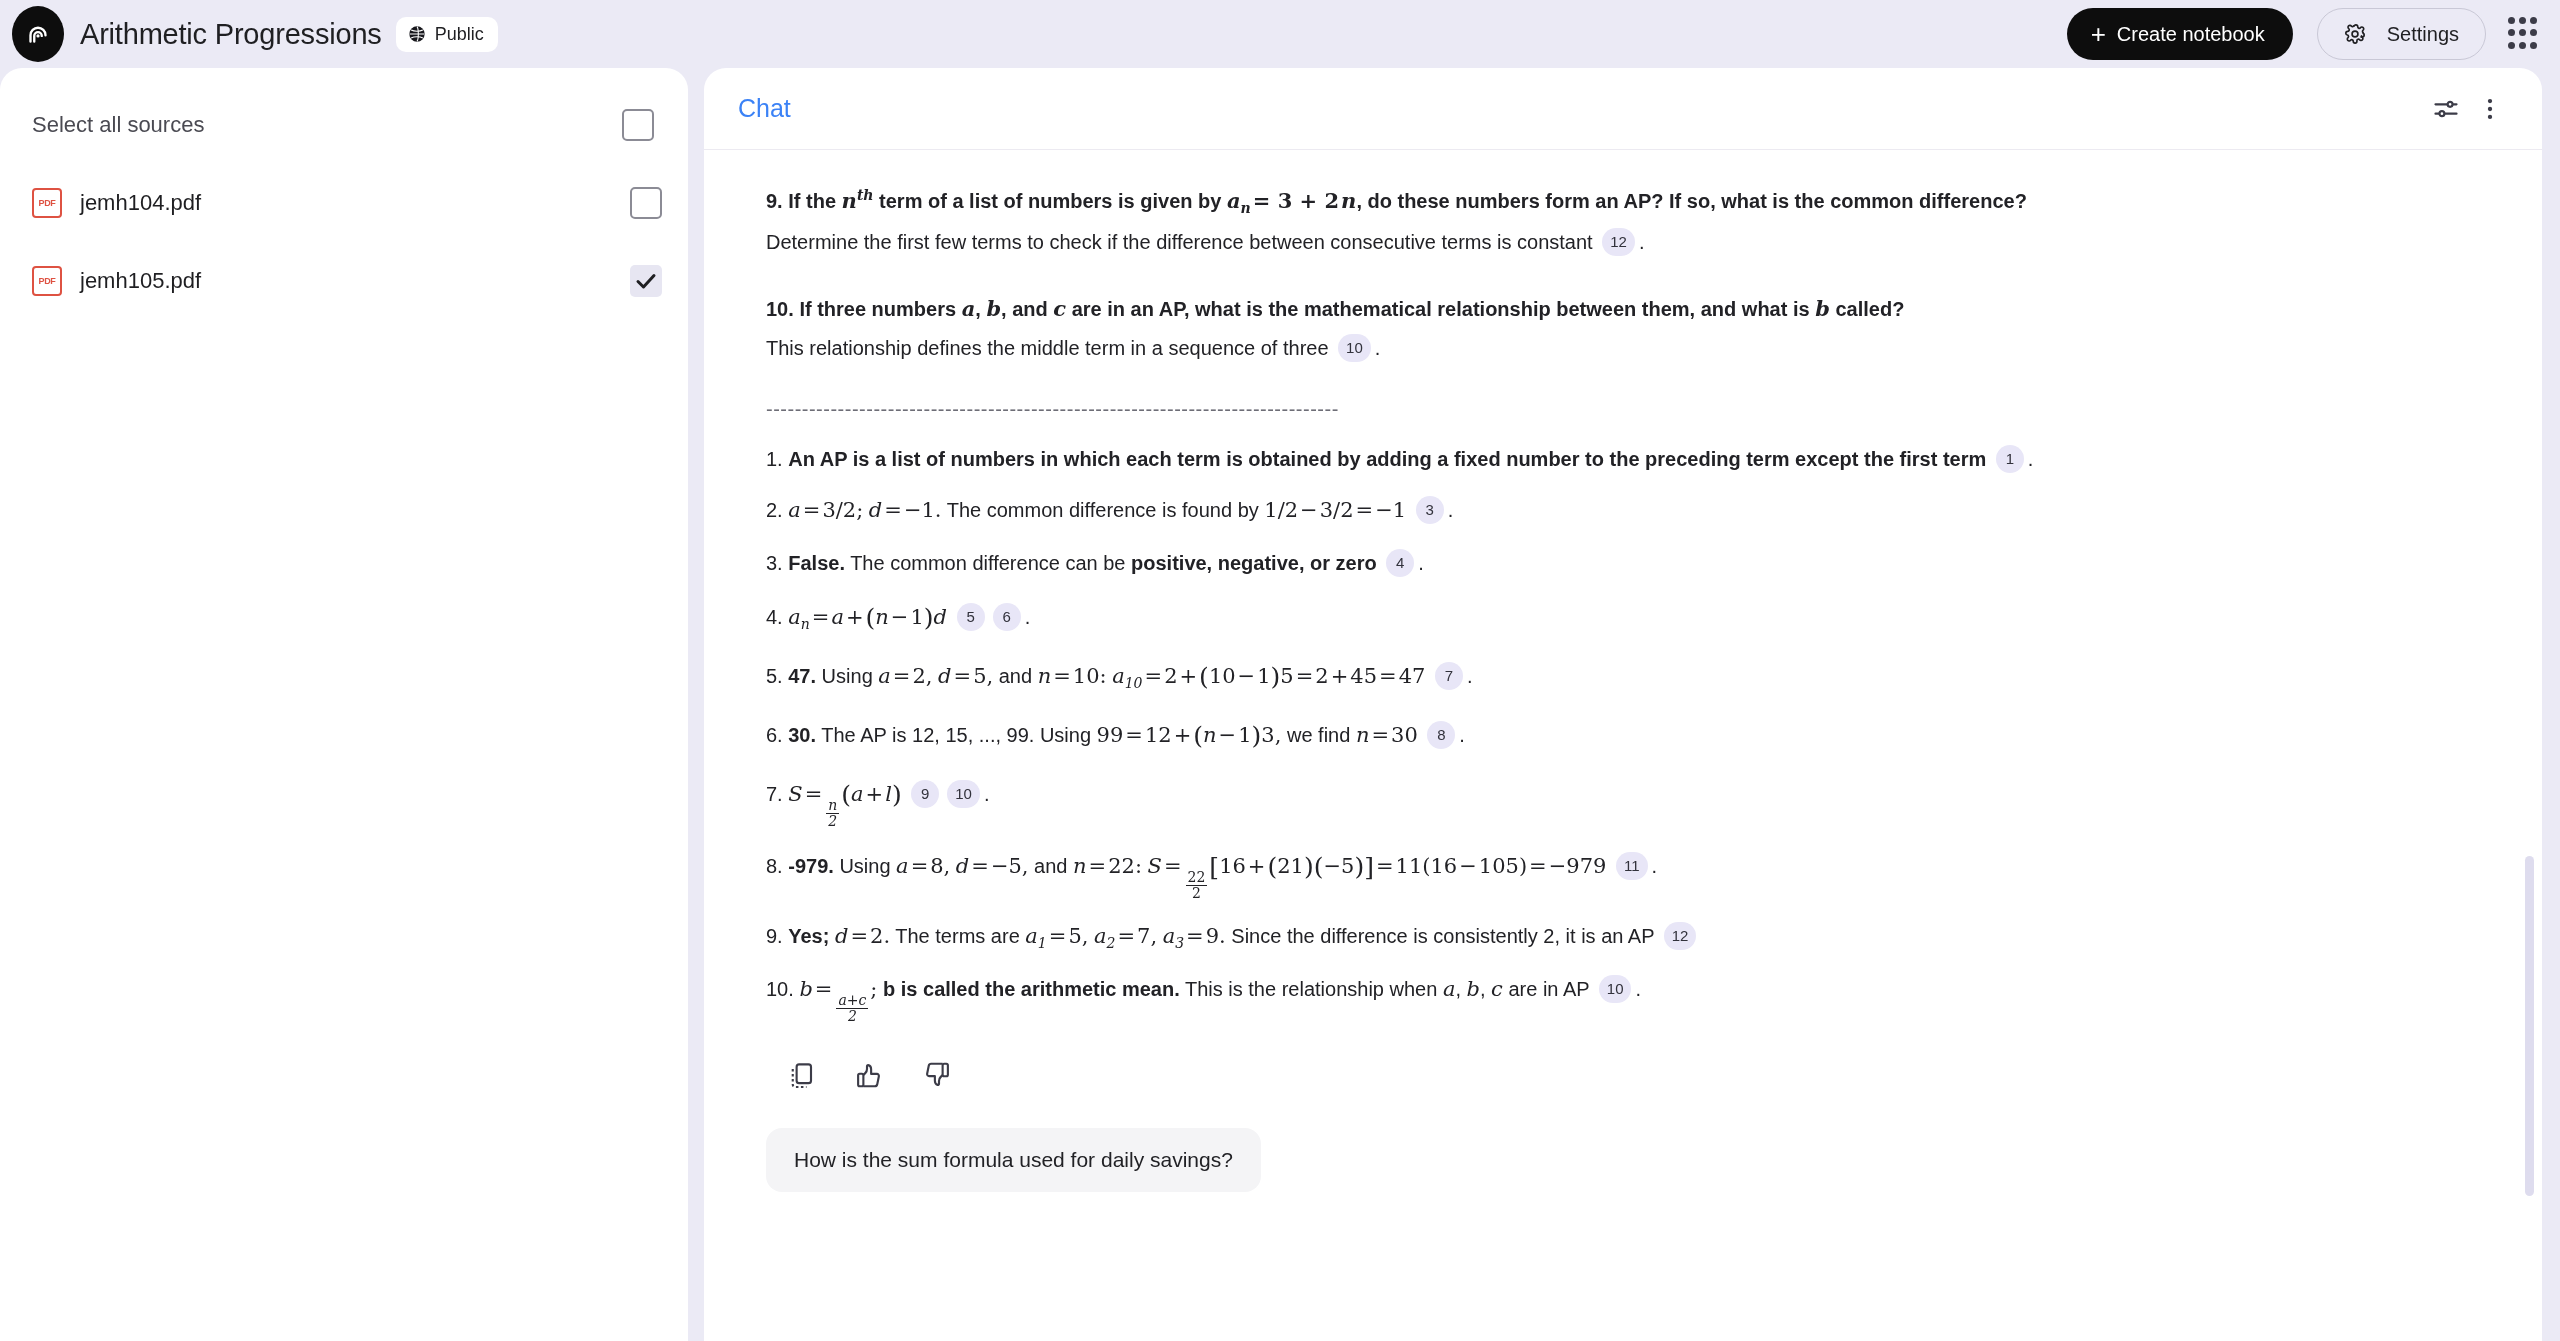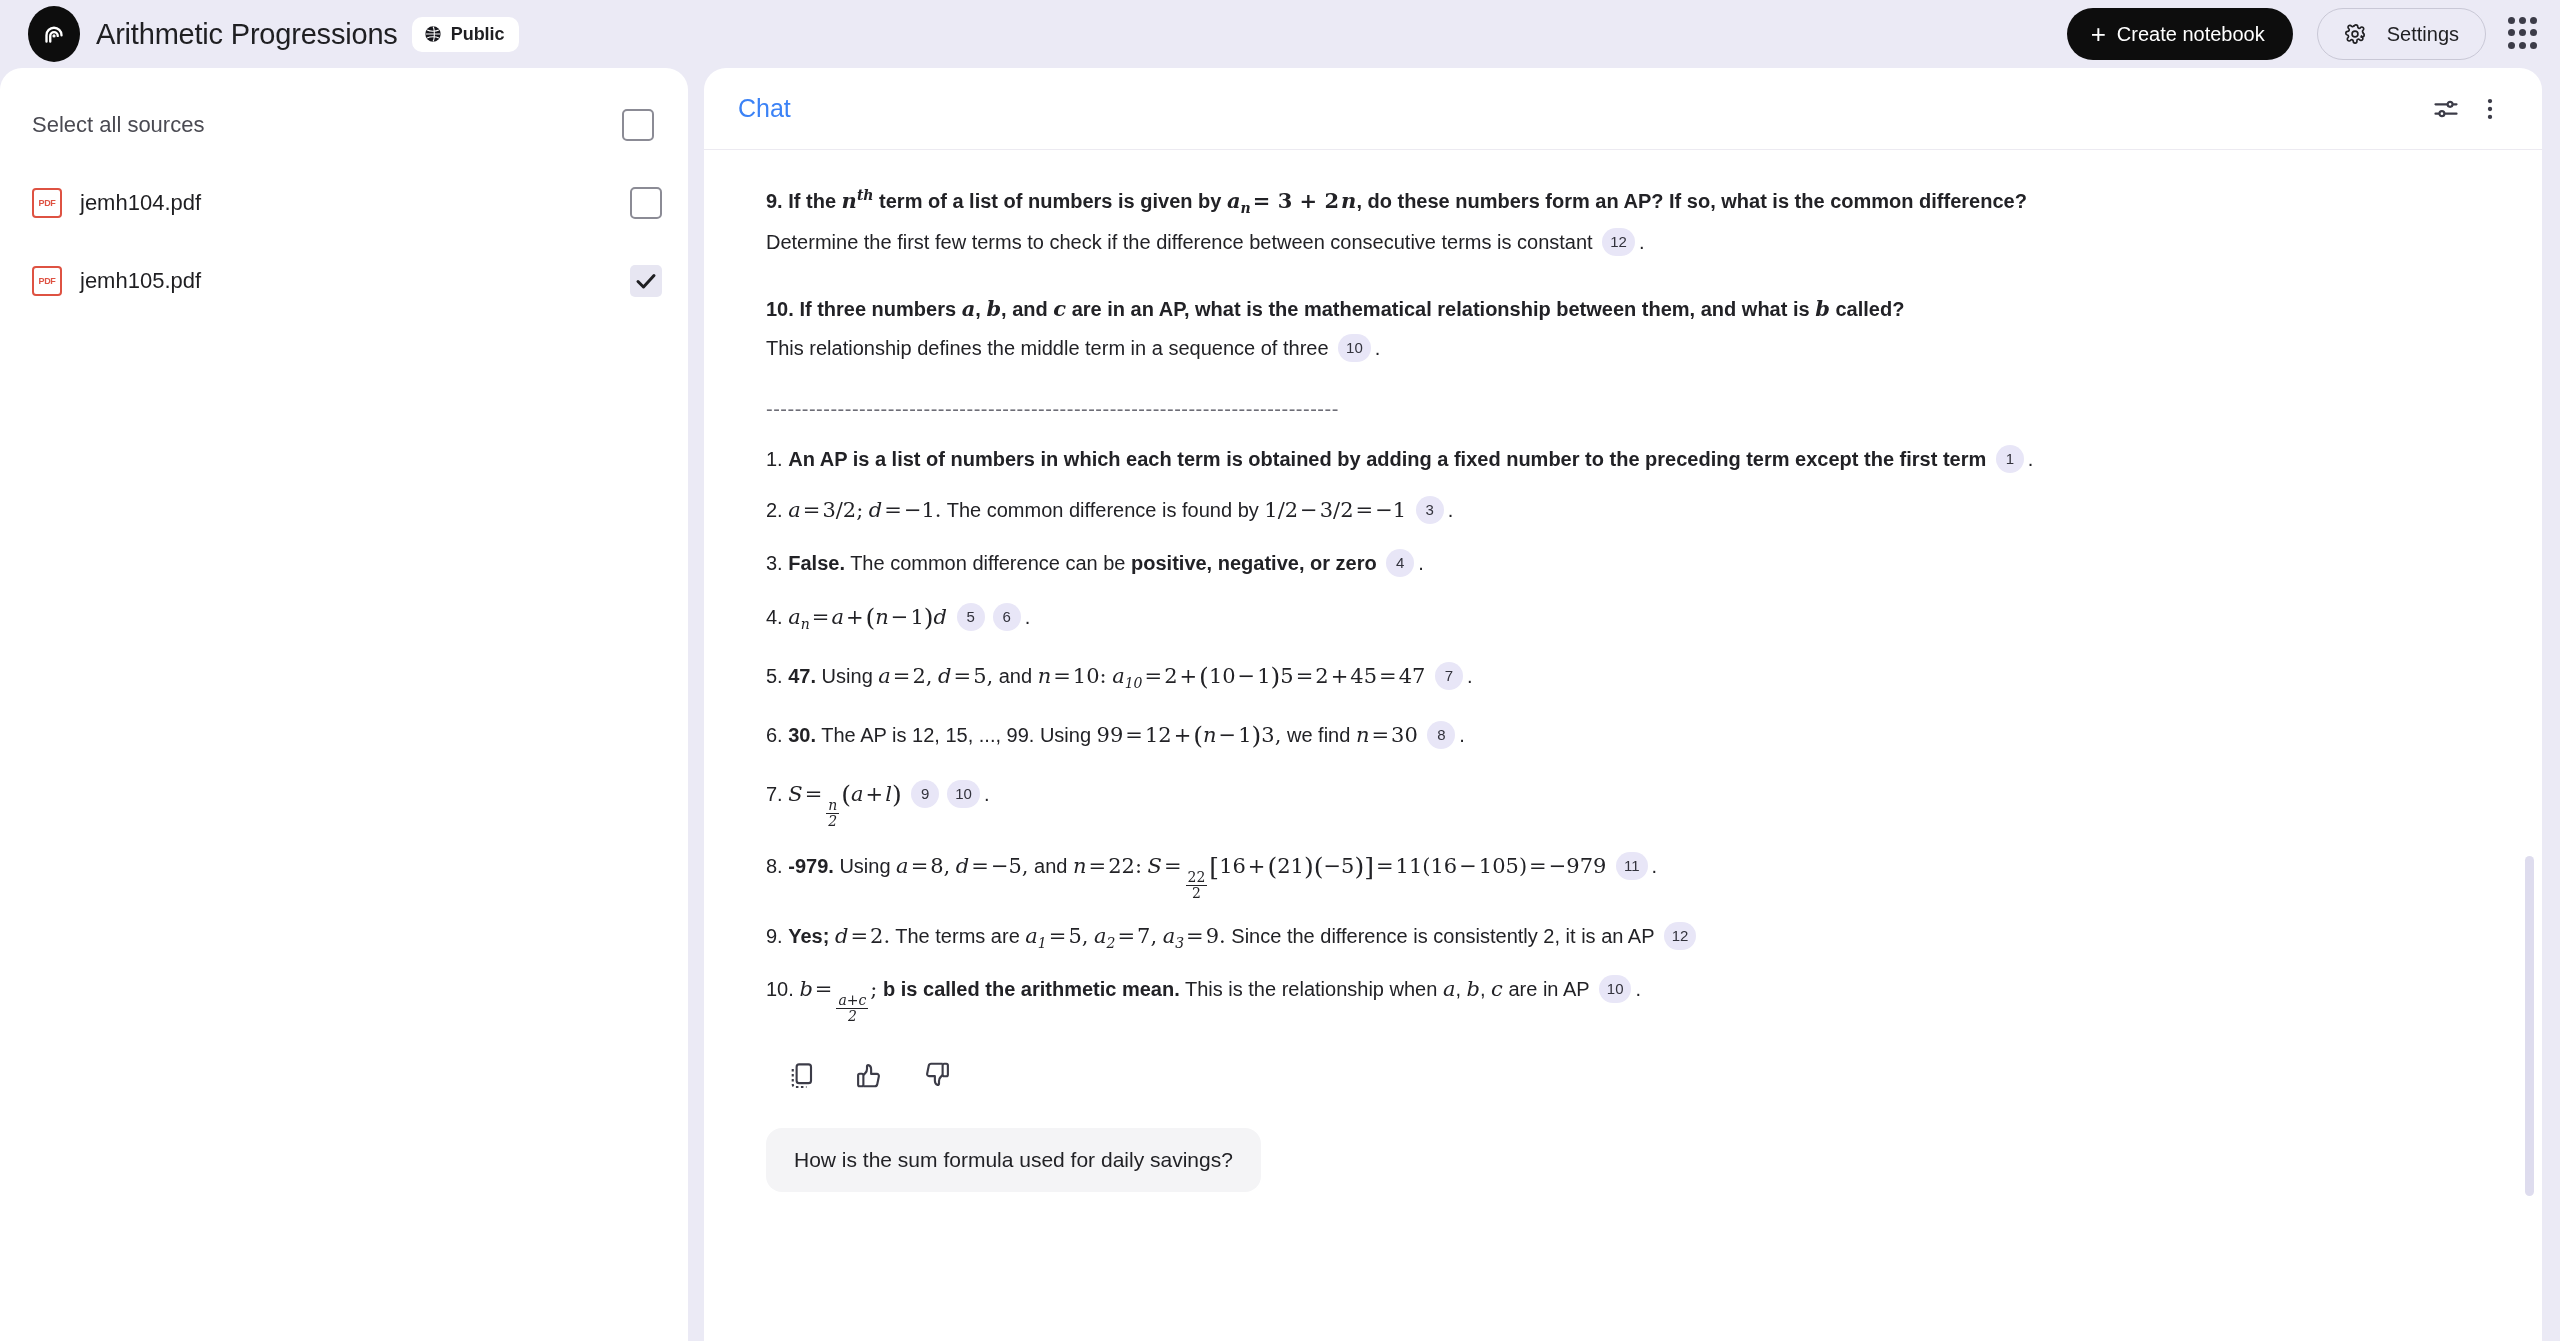--- a/index.html
+++ b/index.html
@@ -7,40 +7,40 @@
     width: 2560px; height: 1341px;
     background: #ebeaf5;
     font-family: "Liberation Sans", sans-serif;
     overflow: hidden;
   }
 
   
   .topbar {
     height: 68px; width: 100%;
     display: flex; align-items: center;
-    padding: 0 22px 0 28px;
+    padding: 0 22px 0 12px;
     background: #ebeaf5;
   }
   .logo {
     width: 52px; height: 56px; border-radius: 50%;
     background: #0d0d0d; flex: 0 0 auto;
     display: flex; align-items: center; justify-content: center;
     margin-right: 16px;
   }
   .logo svg { width: 30px; height: 30px; }
   .app-title {
     font-size: 29px; color: #1f1f22; letter-spacing: -0.2px;
     white-space: nowrap;
   }
   .public-pill {
     margin-left: 14px;
     display: inline-flex; align-items: center; gap: 8px;
     background: #ffffff; border-radius: 10px;
     padding: 7px 14px 7px 11px;
-    font-size: 18px; color: #1f1f22; font-weight: bold;
+    font-size: 18px; color: #1f1f22;
   }
   .public-pill svg { width: 20px; height: 20px; }
   .topbar-spacer { flex: 1 1 auto; }
   .btn-create {
     display: inline-flex; align-items: center; gap: 11px;
     background: #0d0d0d; color: #ffffff;
     border: none; border-radius: 30px;
     height: 52px; padding: 0 28px 0 24px;
     font-size: 20px; font-family: inherit; cursor: pointer;
     white-space: nowrap;

